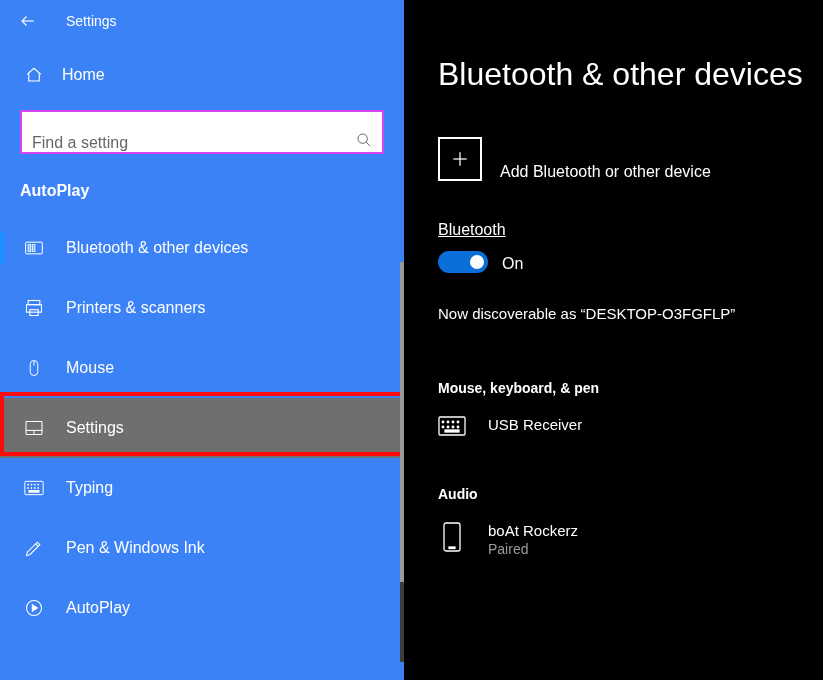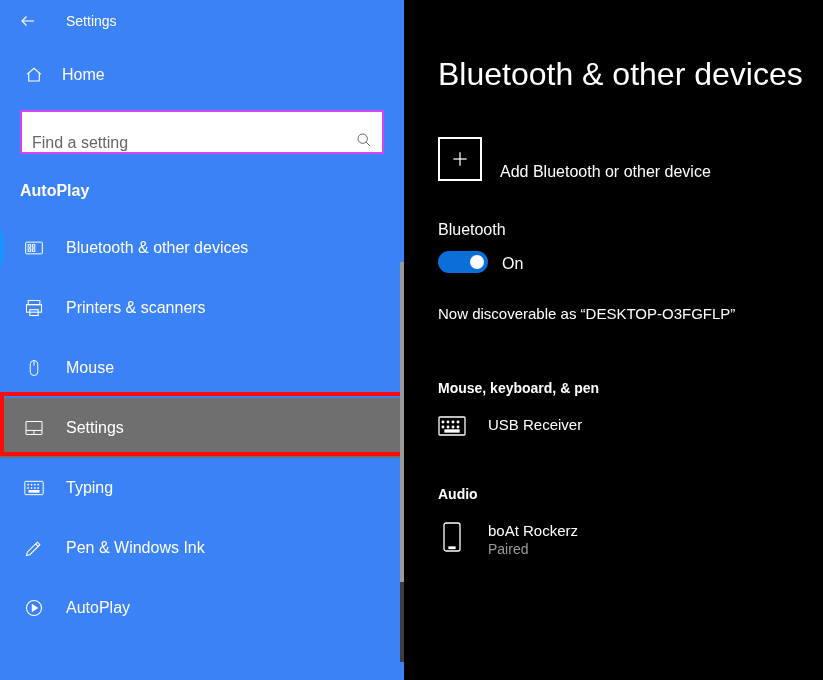--- a/index.html
+++ b/index.html
@@ -131,21 +131,21 @@
     gap: 18px;
     cursor:pointer;
     margin-bottom: 40px;
   }
   .add-box {
     width:44px; height:44px;
     border:2px solid #fff;
     display:flex; align-items:center; justify-content:center;
   }
   .add-box svg { width:20px; height:20px; }
-  .subhead { font-size:16px; margin-bottom: 12px; }
+  .subhead { font-size:16px; margin-bottom: 12px; text-decoration: underline; }
   .toggle-row { display:flex; align-items:flex-end; gap:14px; margin-bottom: 32px; }
   .toggle {
     width:50px; height:22px; border-radius:11px;
     background:#0a6fd8;
     position:relative;
     cursor:pointer;
   }
   .toggle .knob {
     position:absolute; right:4px; top:4px;
     width:14px; height:14px; border-radius:50%;

